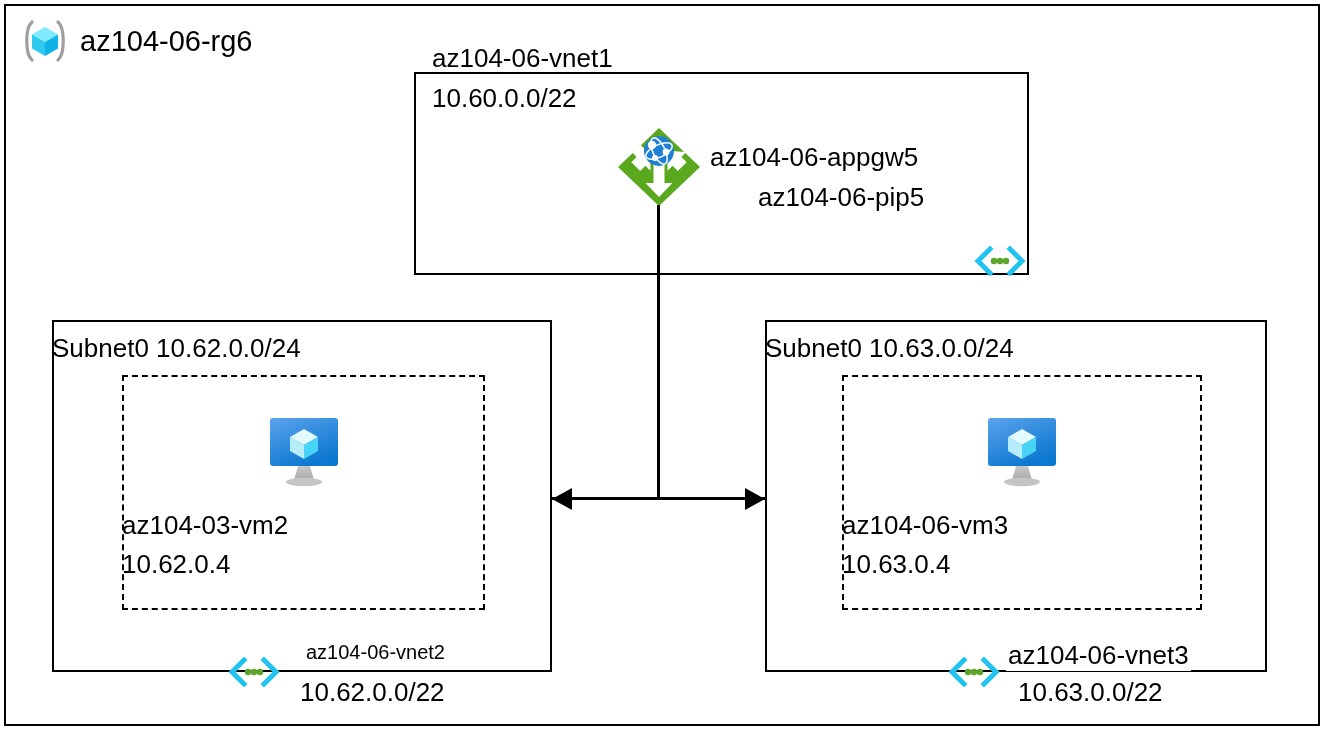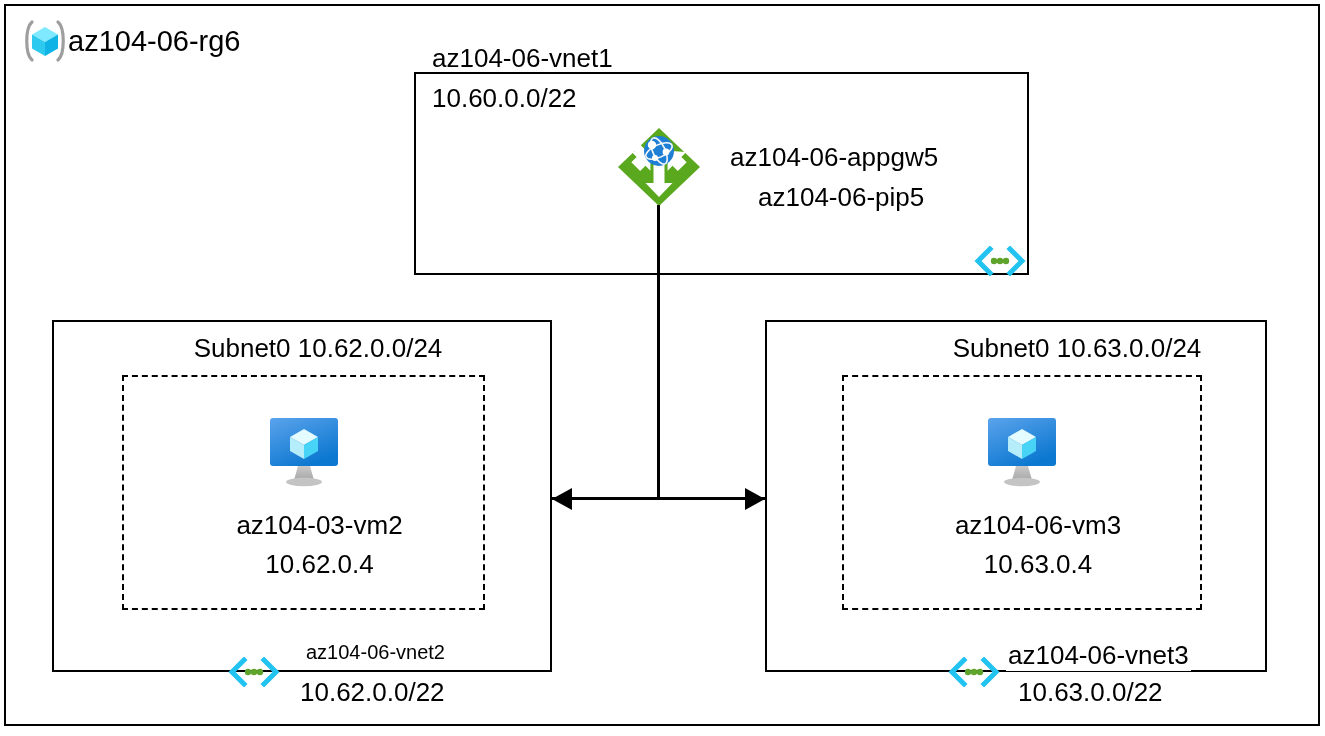--- a/index.html
+++ b/index.html
@@ -30,20 +30,21 @@
     background: #ffffff;
   }
 
   
   .rg-header {
     position: absolute;
     left: 22px;
     top: 20px;
     display: flex;
     align-items: center;
+    gap: 12px;
   }
   .rg-title {
     font-size: 29px;
     color: #000000;
     line-height: 1;
     white-space: nowrap;
   }
 
   
   .box {
@@ -62,25 +63,24 @@
   
   .lbl {
     position: absolute;
     color: #000000;
     white-space: nowrap;
     line-height: 1.15;
   }
   .lbl-26 { font-size: 26px; }
   .center-text {
     position: absolute;
-    text-align: center;
+    text-align: left;
     color: #000000;
     line-height: 1.2;
     white-space: nowrap;
-    padding-left: 16px;
   }
 
   
   .vline {
     position: absolute;
     background: #000000;
     width: 3px;
   }
   .hline {
     position: absolute;
@@ -145,21 +145,21 @@
       <g stroke="#ffffff" stroke-width="1.6" fill="none" opacity="0.95">
         <ellipse cx="43" cy="25" rx="14.2" ry="6.2" transform="rotate(-25 43 25)"></ellipse>
         <ellipse cx="43" cy="25" rx="6.2" ry="14.2" transform="rotate(-25 43 25)"></ellipse>
       </g>
       <circle cx="36" cy="19" r="4.2" fill="#ffffff"></circle>
       <circle cx="50" cy="26" r="3.4" fill="#ffffff"></circle>
       <circle cx="39" cy="32" r="3.0" fill="#ffffff"></circle>
     </svg>
   </span>
 
-  <div class="lbl lbl-26" style="left:710px; top:143px;margin-left:20px;">az104-06-appgw5</div>
+  <div class="lbl lbl-26" style="left:710px; top:143px;">az104-06-appgw5</div>
   <div class="lbl lbl-26" style="left:710px; top:183px;margin-left:48px;">az104-06-pip5</div>
 
   <span class="icon" style="left:974px; top:246px; width:52px; height:30px;">
     <svg width="52" height="30" viewBox="0 0 52 30">
       <path d="M16 3 L4 15 L16 27" stroke="#22c3f0" stroke-width="5" fill="none" stroke-linecap="square" stroke-linejoin="miter"></path>
       <path d="M36 3 L48 15 L36 27" stroke="#22c3f0" stroke-width="5" fill="none" stroke-linecap="square" stroke-linejoin="miter"></path>
       <circle cx="20" cy="15" r="3.2" fill="#5ea32a"></circle>
       <circle cx="26" cy="15" r="3.2" fill="#5ea32a"></circle>
       <circle cx="32" cy="15" r="3.2" fill="#5ea32a"></circle>
     </svg>

